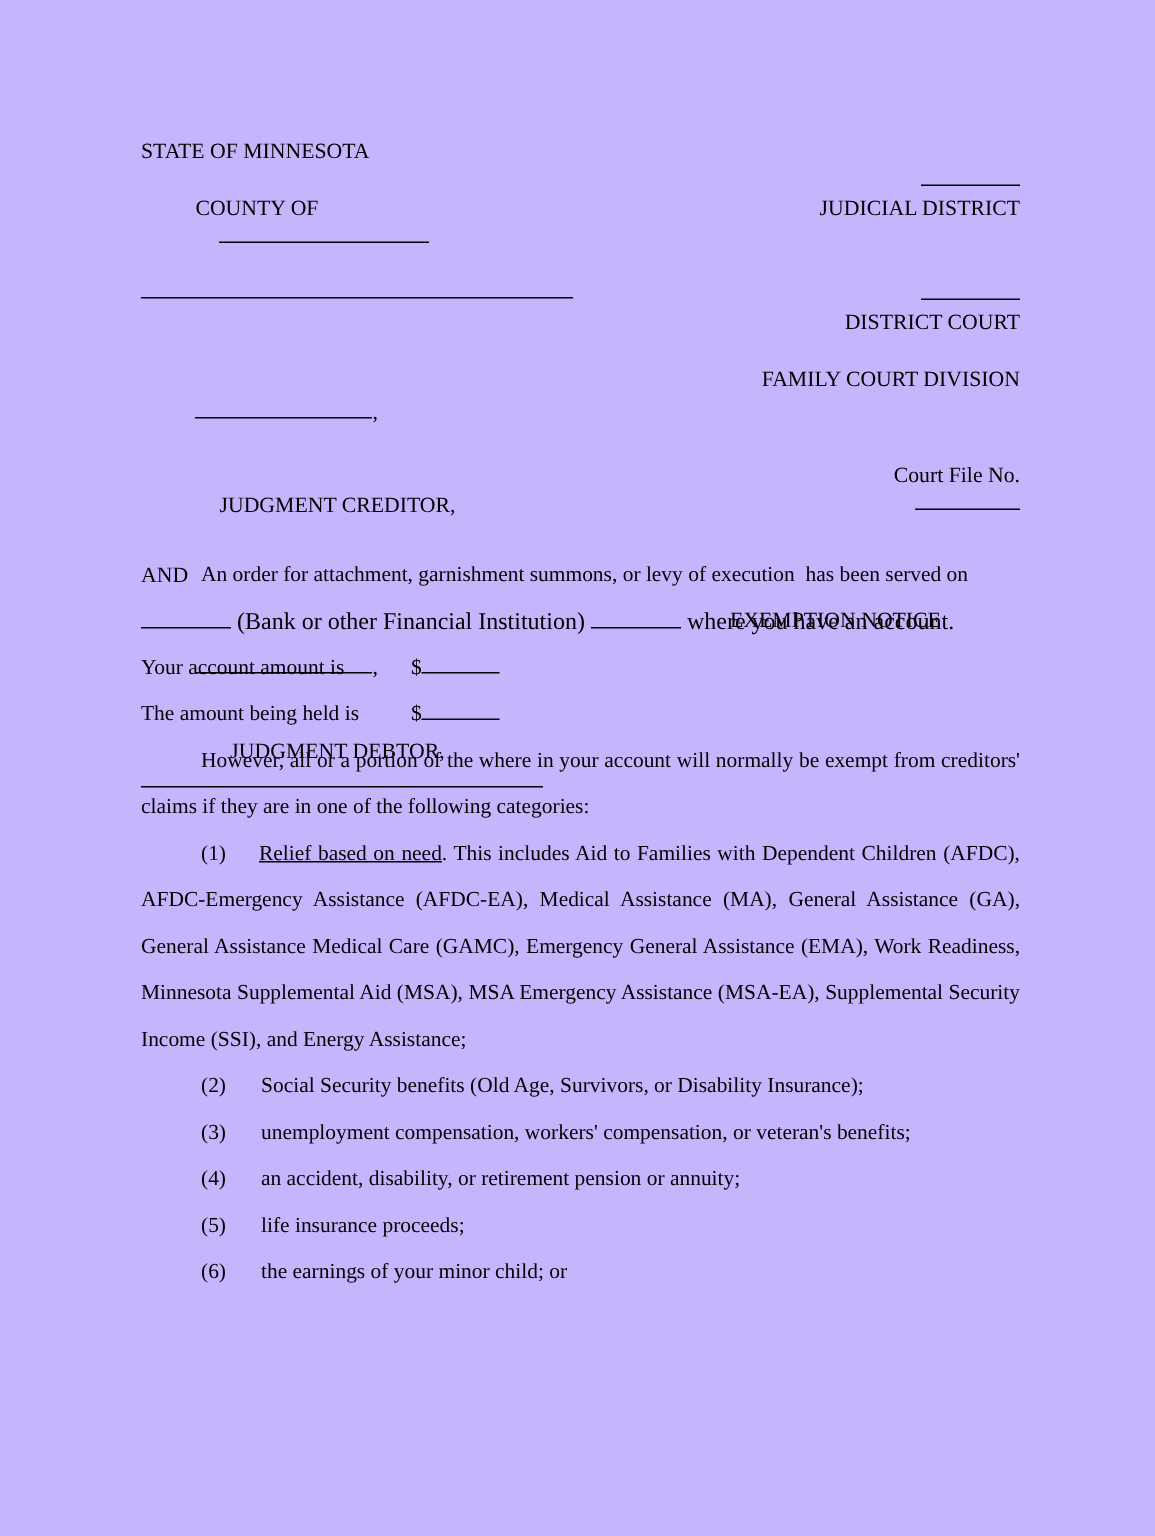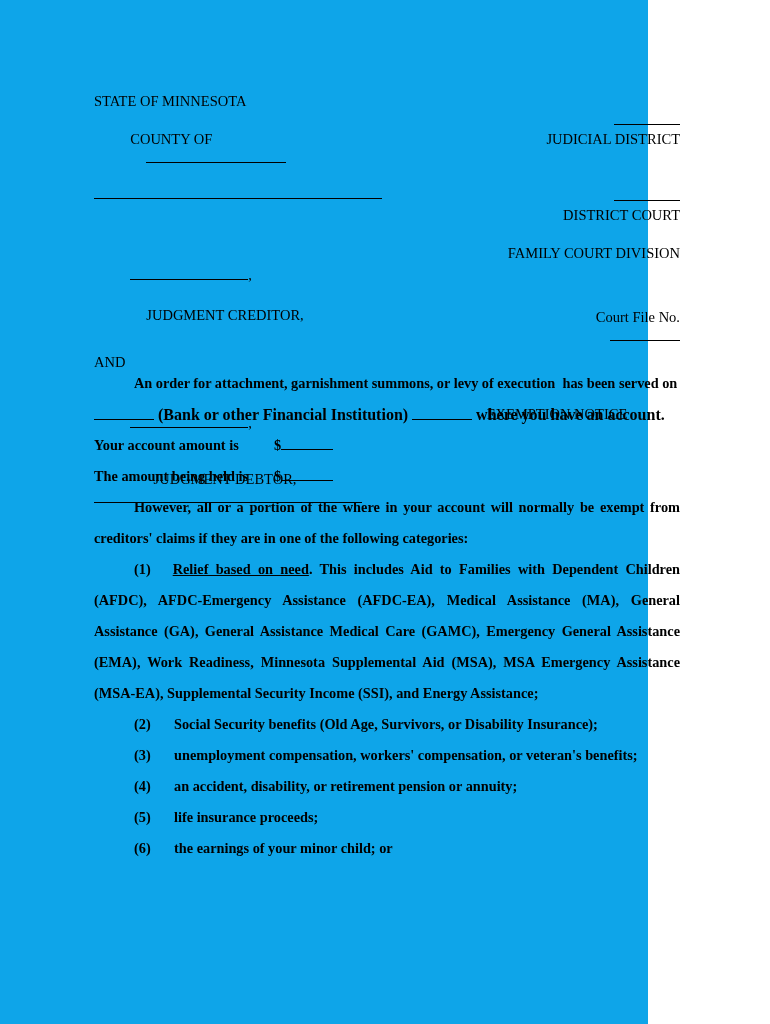--- a/index.html
+++ b/index.html
@@ -12,23 +12,23 @@
     height: 1024px;
     font-family: "Liberation Serif", serif;
     color: #000000;
     position: relative;
     overflow: hidden;
   }
   .page {
     position: absolute;
     left: 0;
     top: 0;
-    width: 648px;
+    width: 770px;
     height: 1024px;
-    background: #0ea5e9;
+    background: #c4b5fd;
   }
   .doc {
     position: absolute;
     left: 94px;
     top: 92px;
     width: 586px;
   }
 
   
   .caption {
@@ -60,21 +60,20 @@
     vertical-align: baseline;
   }
   .rule {
     border-bottom: 1px solid #000;
     height: 0;
   }
 
   
   .body-text {
     margin-top: 6px;
-    font-weight: bold;
   }
   p.just {
     font-size: 14.3px;
     line-height: 31px;
     text-align: justify;
     margin: 0;
     text-justify: inter-word;
   }
   p.noind {
     font-size: 16px;
@@ -142,21 +141,21 @@
           <span>COUNTY OF</span>
           <span class="blank" style="width:140px;margin-left:16px;"></span>
         </div>
         <div class="rule" style="width:288px;margin-top:11px;"></div>
 
         <div style="height:48px;"></div>
 
         <div class="line">
           <span class="blank" style="width:118px;"></span><span>,</span>
         </div>
-        <div class="line" style="text-align:center;width:262px;margin-top:2px;">JUDGMENT CREDITOR,</div>
+        <div class="line" style="text-align:center;width:262px;margin-top:24px;">JUDGMENT CREDITOR,</div>
 
         <div style="height:28px;"></div>
         <div class="line">AND</div>
 
         <div style="height:23px;"></div>
         <div class="line">
           <span class="blank" style="width:118px;"></span><span>,</span>
         </div>
         <div class="line" style="text-align:center;width:262px;margin-top:18px;font-family:Liberation Serif, serif;">JUDGMENT DEBTOR,</div>
         <div class="rule" style="width:268px;margin-top:13px;"></div>

